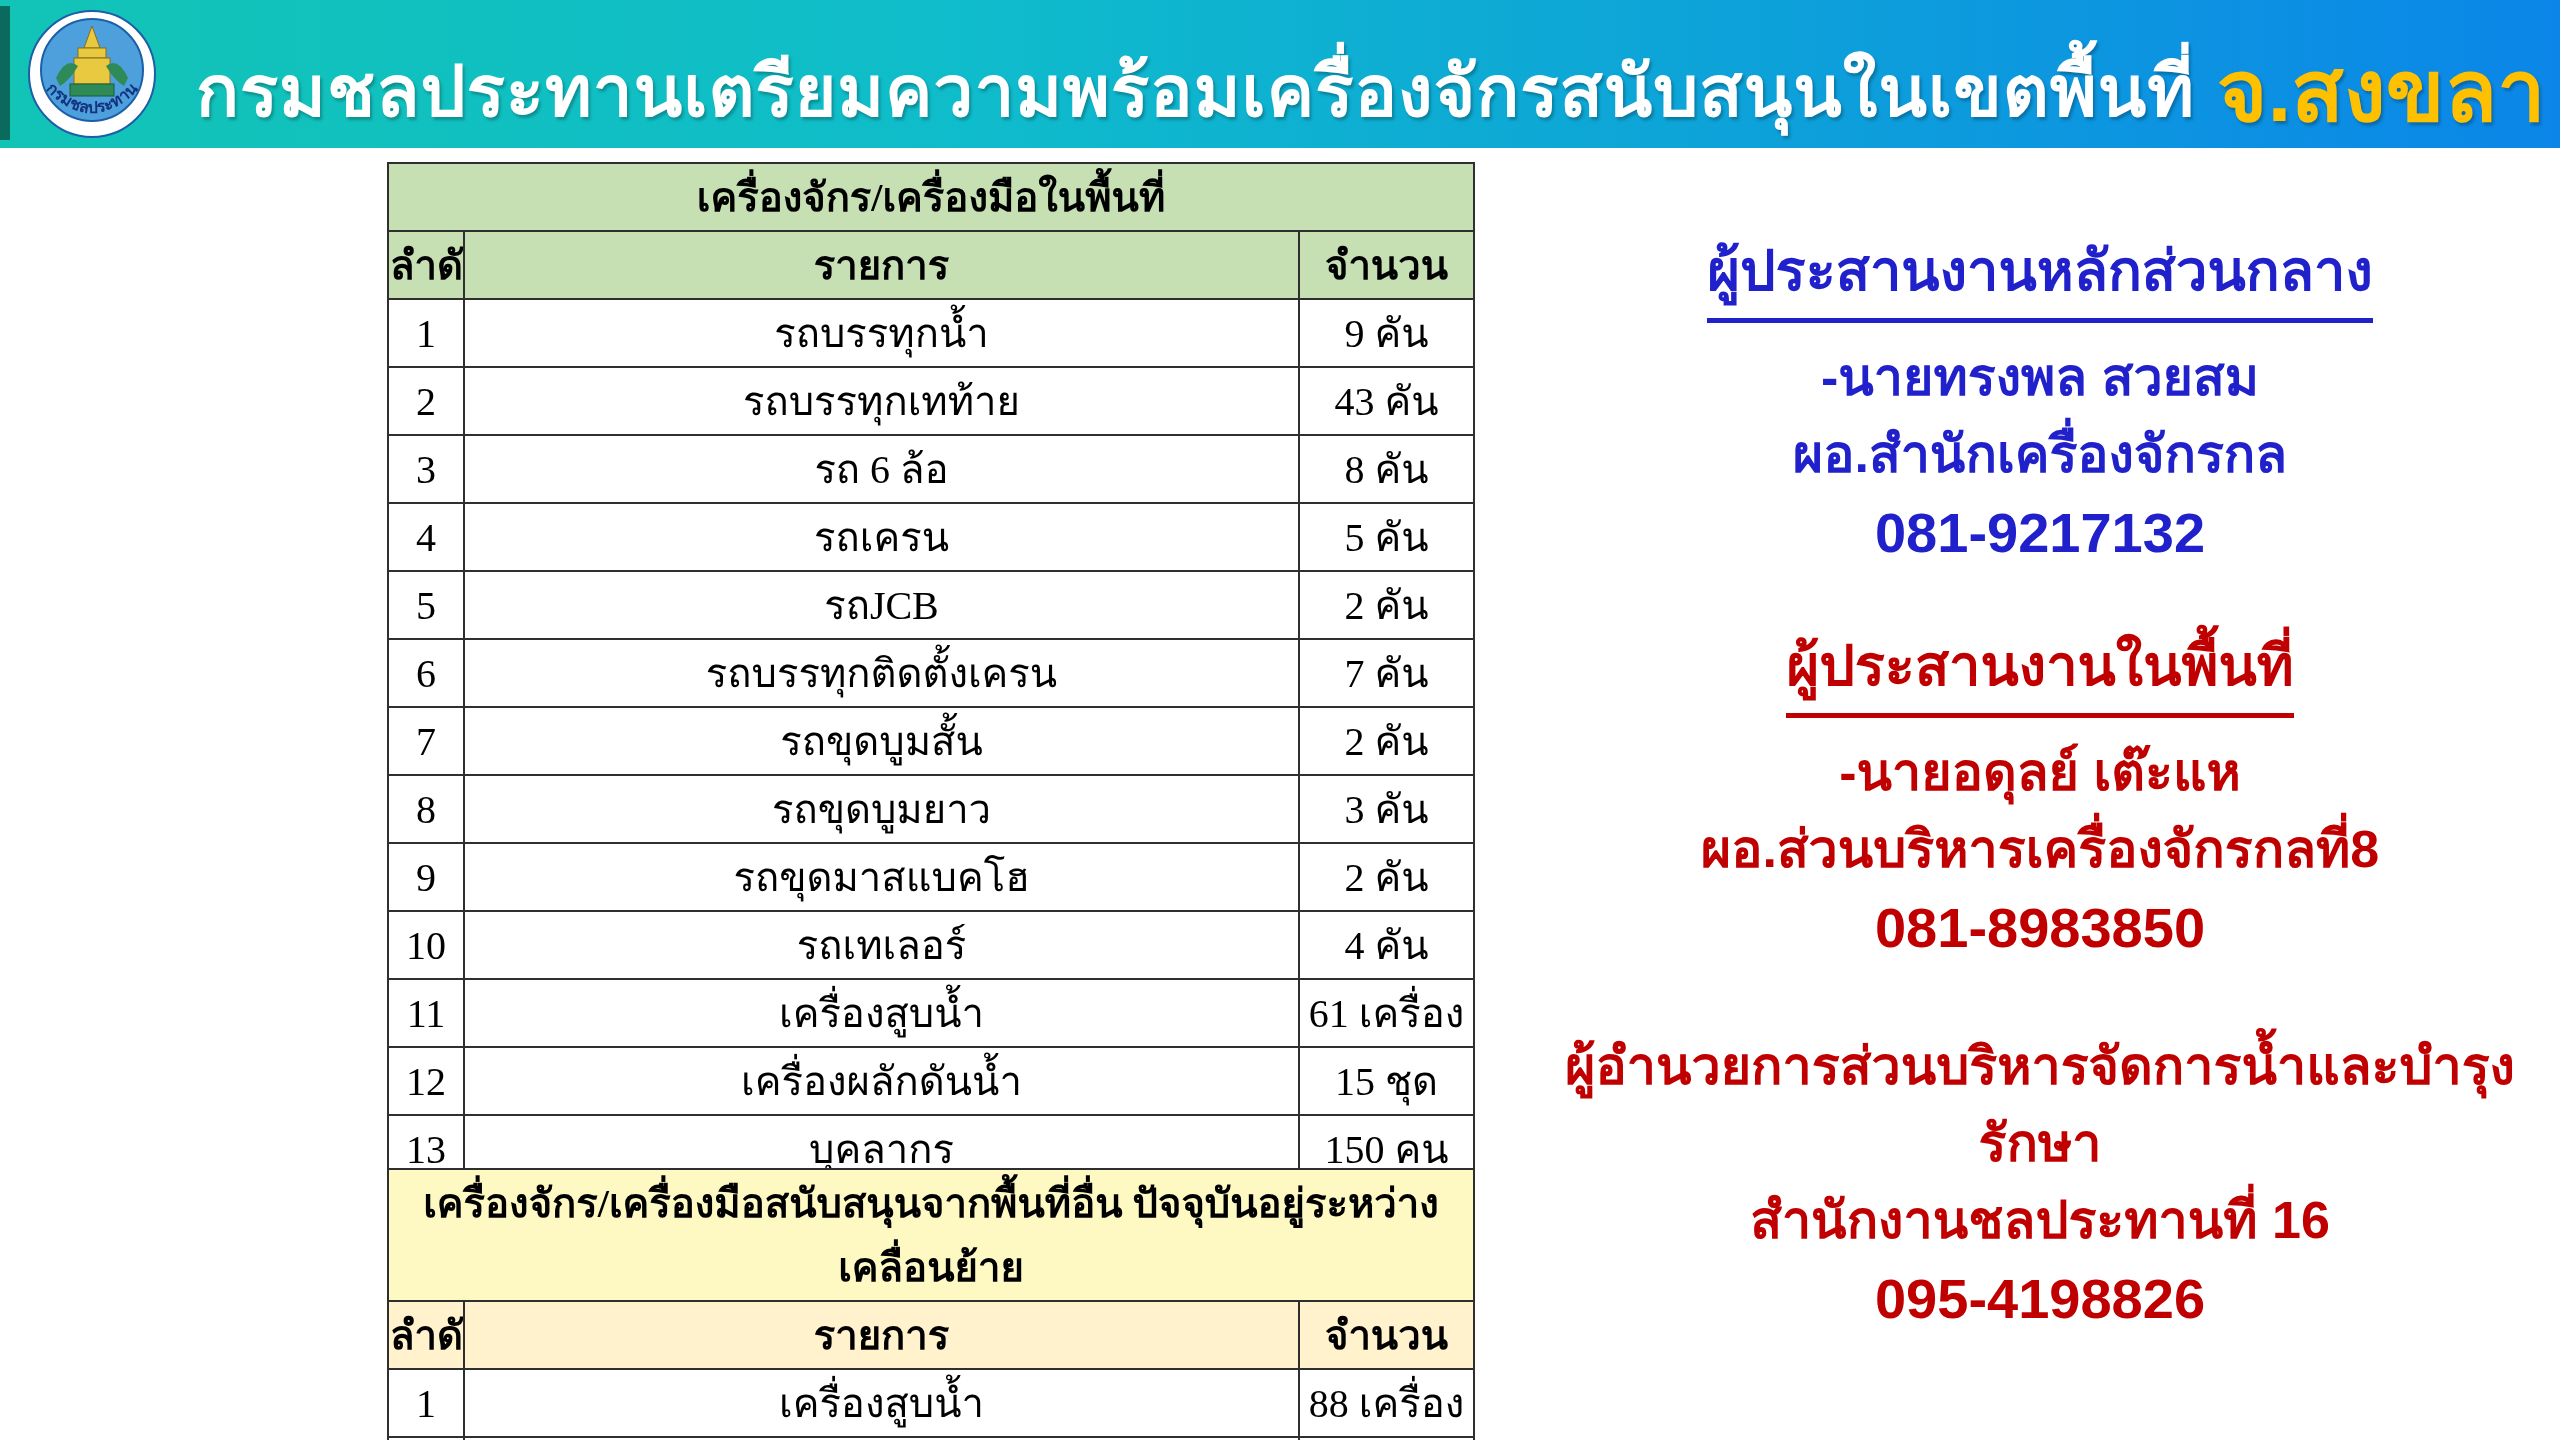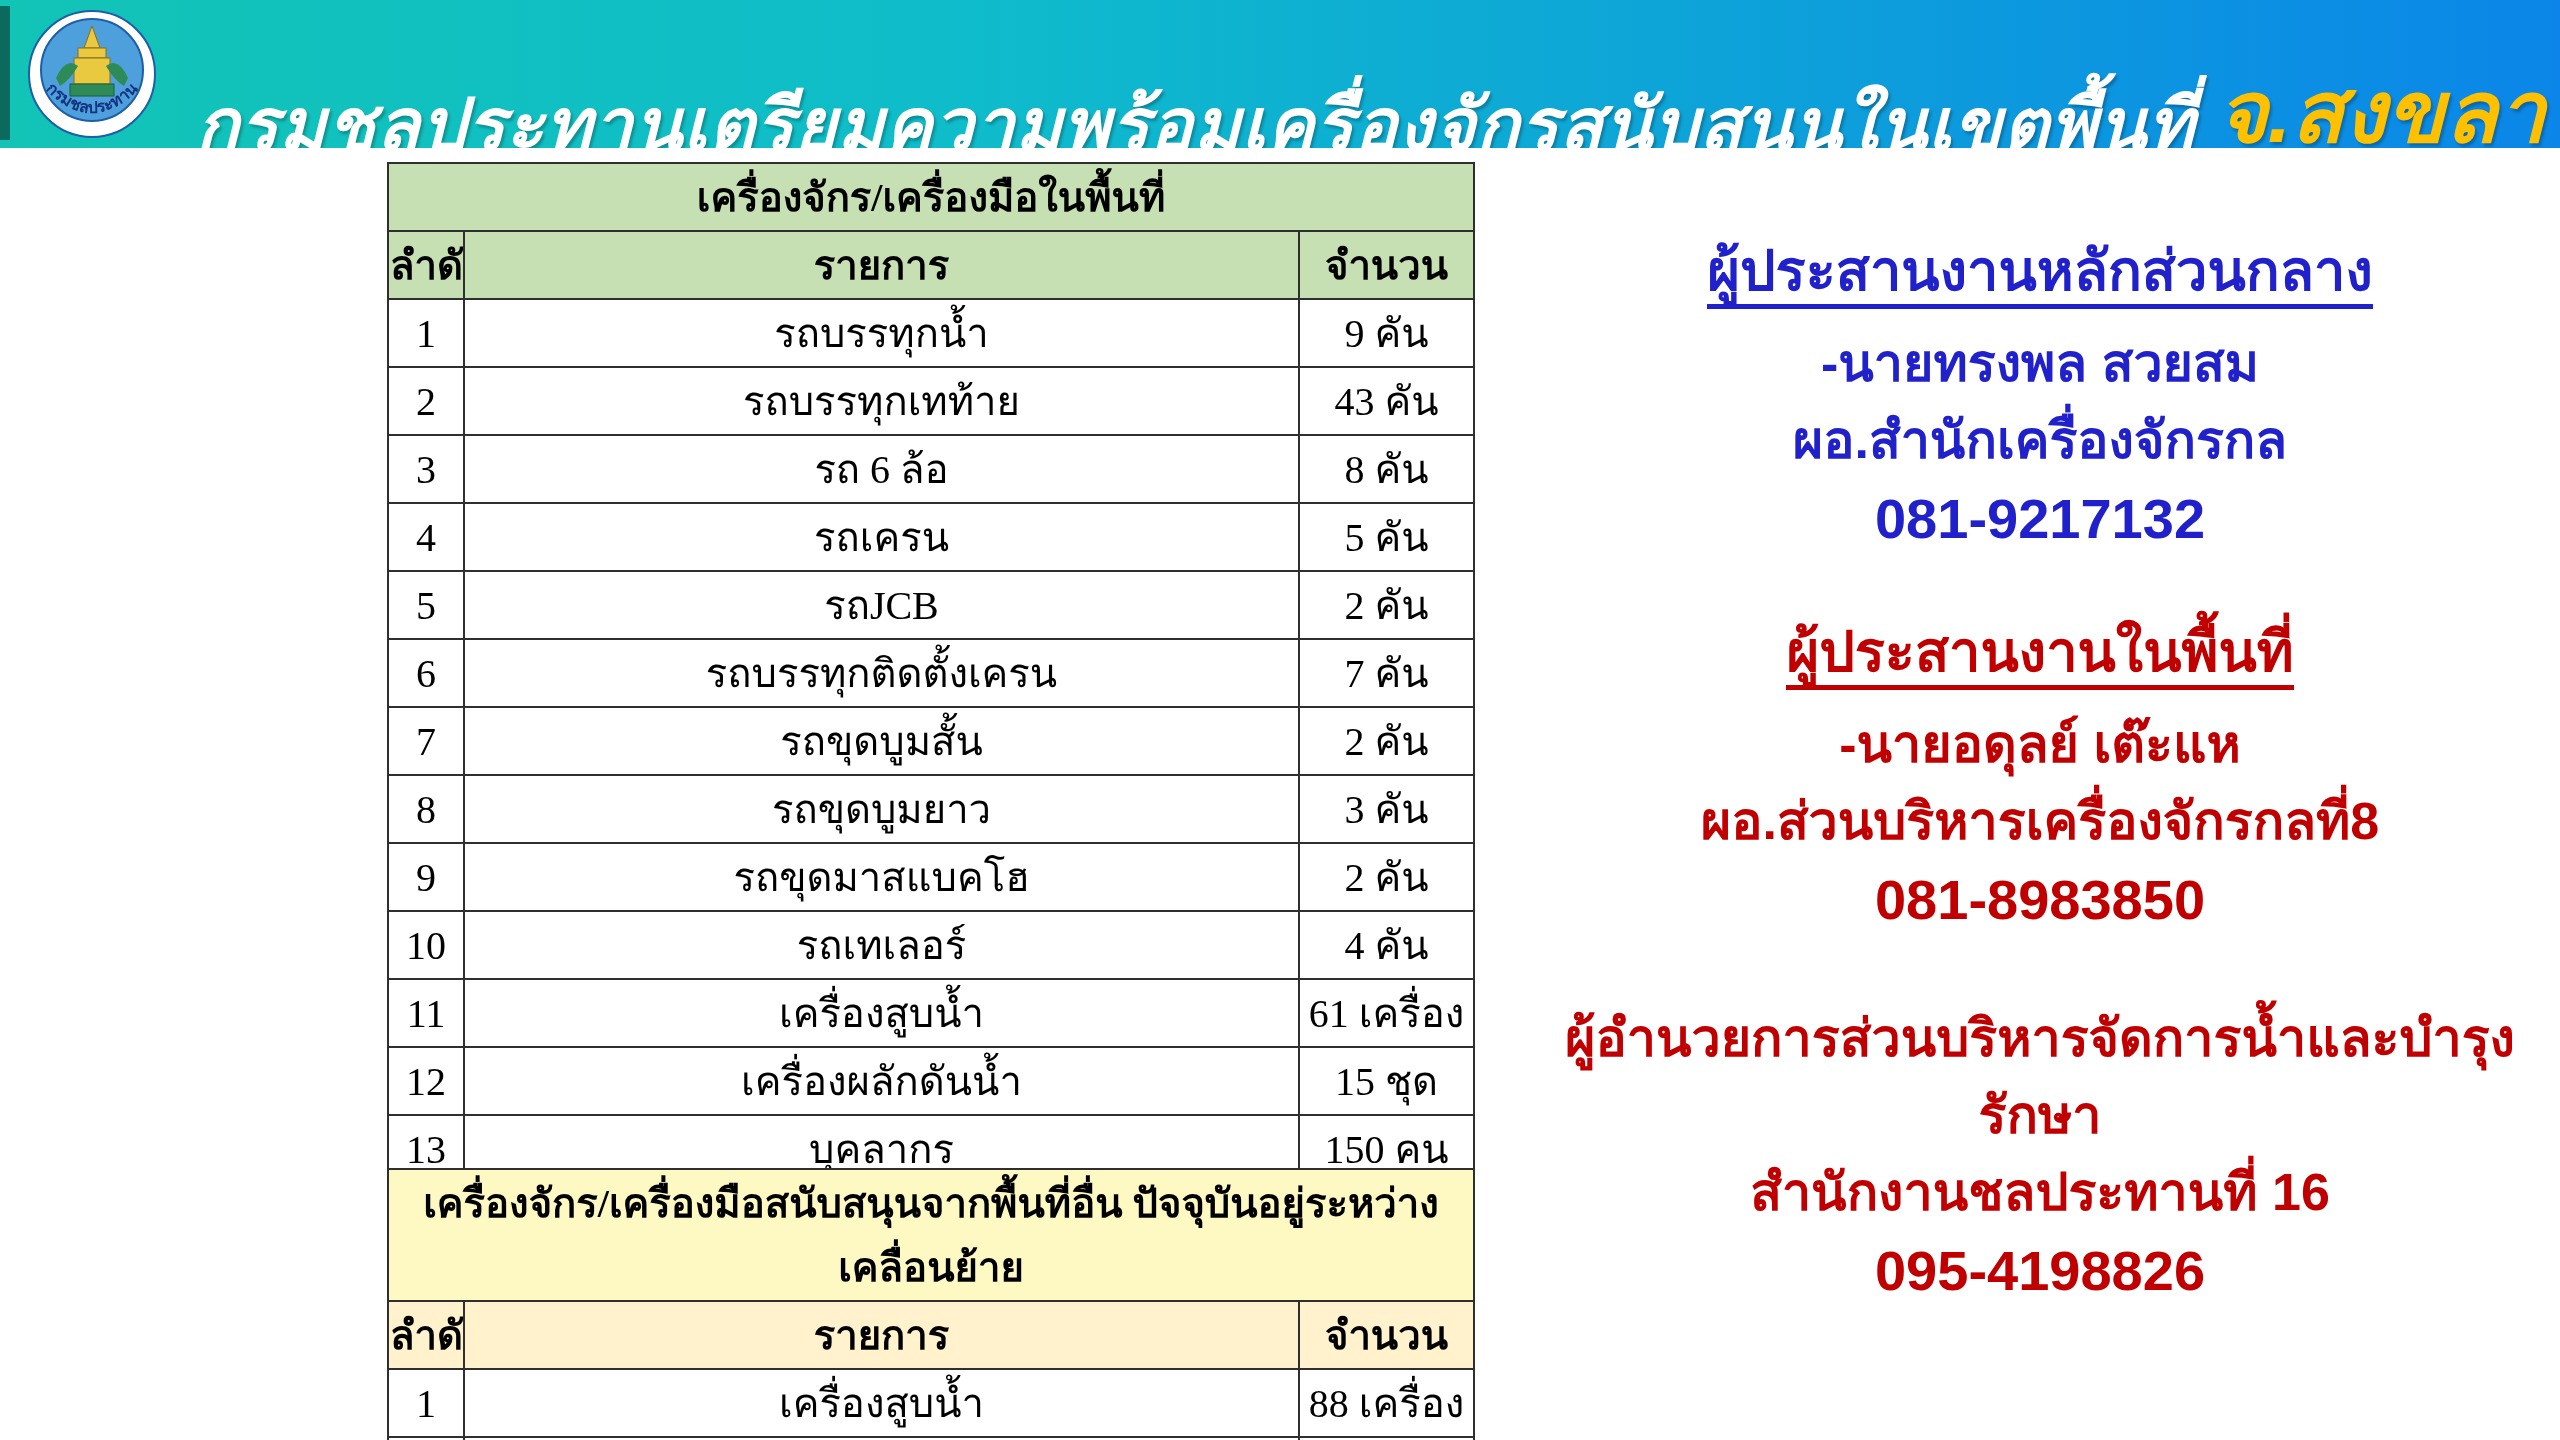--- a/index.html
+++ b/index.html
@@ -20,21 +20,21 @@
   }
   .edge-strip{
     position:absolute;left:0;top:6px;width:10px;height:134px;
     background:#0b6a5e;
   }
   .logo-wrap{
     position:absolute;left:26px;top:8px;width:132px;height:132px;
   }
   .title-wrap{
     position:absolute;left:196px;top:0;height:180px;right:10px;
-    display:flex;align-items:flex-end;white-space:nowrap;font-style:italic;
+    display:flex;align-items:center;white-space:nowrap;
   }
   .title-main{
     color:#ffffff;font-size:71px;font-weight:bold;
     text-shadow:2px 3px 3px rgba(0,0,0,0.25);
     letter-spacing:1px;
   }
   .title-province{
     color:#ffc000;font-size:86px;font-weight:bold;
     margin-left:22px;
     text-shadow:2px 3px 3px rgba(0,0,0,0.25);
@@ -72,21 +72,21 @@
 
   
   .contacts{
     position:absolute;left:1545px;top:238px;width:990px;
     text-align:center;font-weight:bold;
   }
   .contact-block{margin-bottom:60px;}
   .contact-heading{
     display:inline-block;
     font-size:56px;
-    padding-bottom:0;
+    padding-bottom:14px;
     border-bottom:5px solid currentColor;
     margin-bottom:16px;
     line-height:66px;
   }
   .contact-line{
     font-size:52px;line-height:77px;
   }
   .phone-line{font-size:56px;line-height:80px;}
 </style>
 </head>

